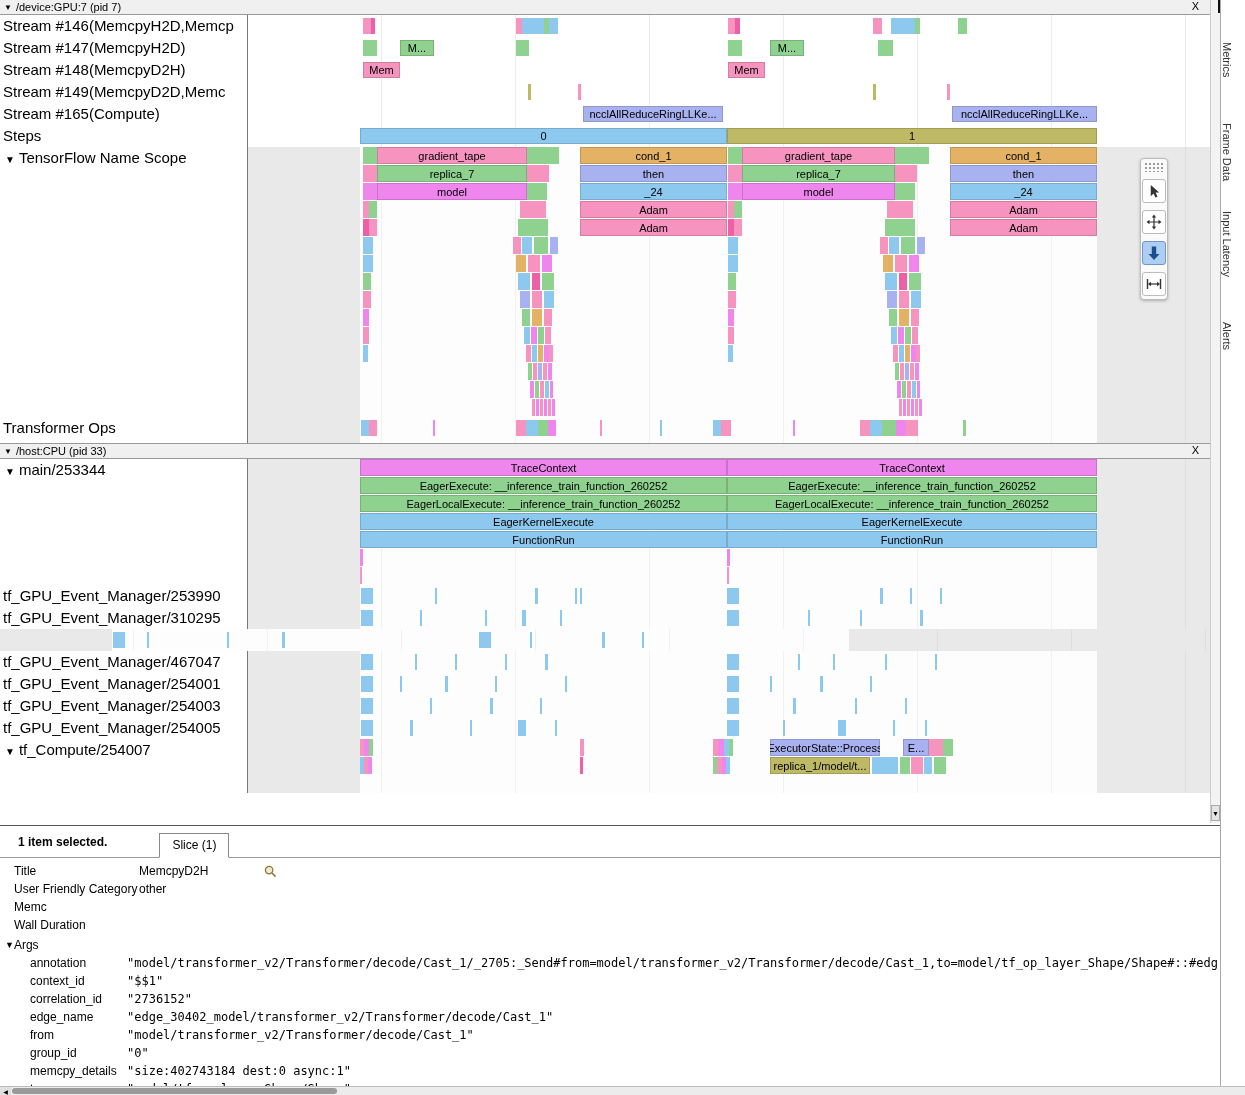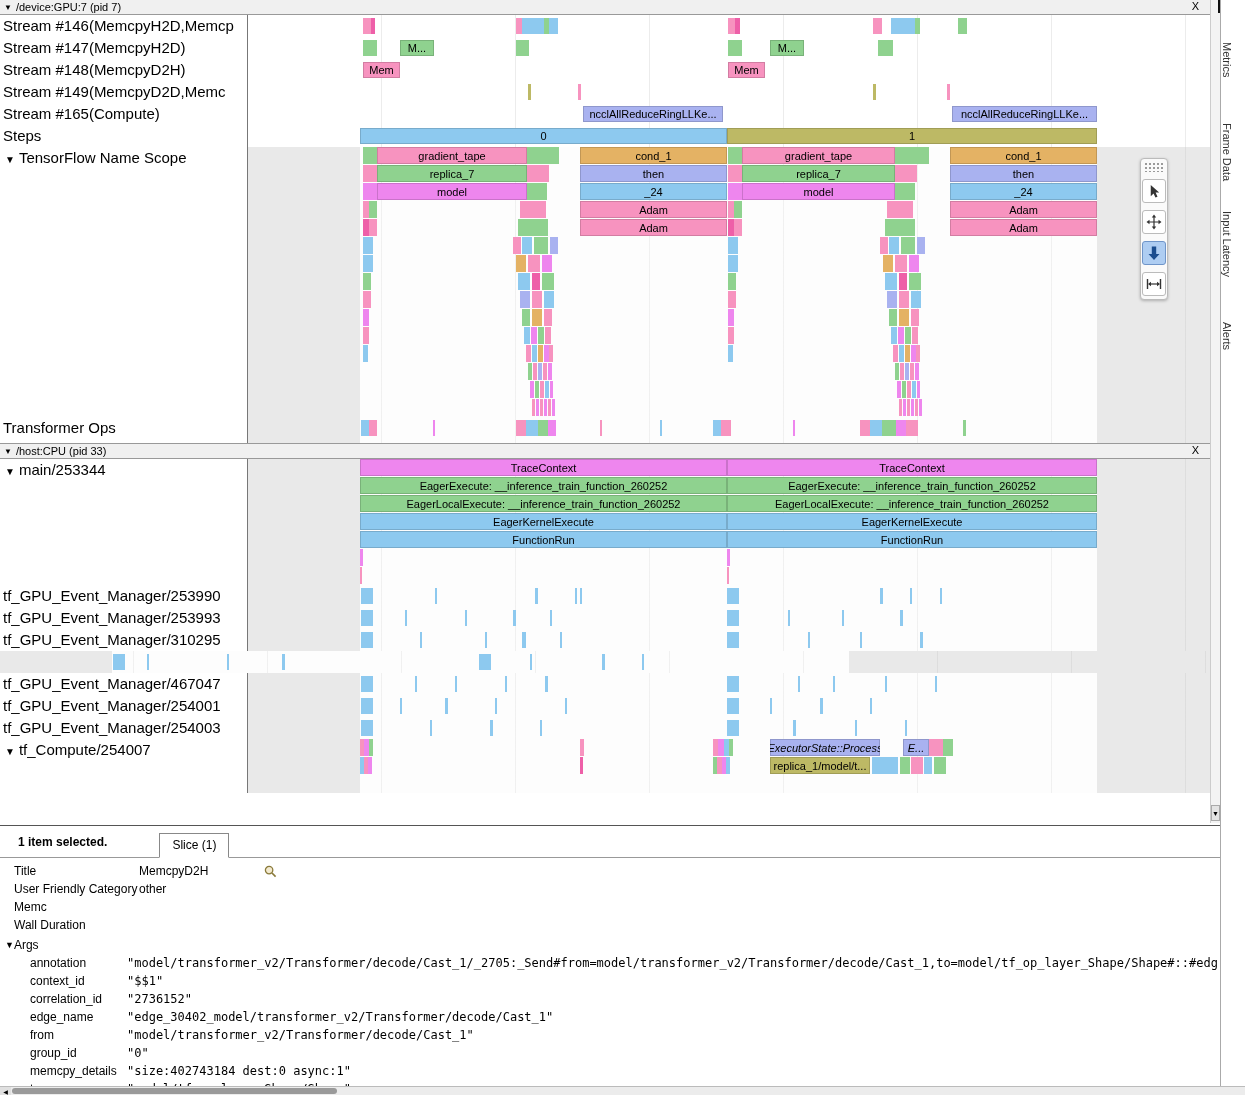--- a/index.html
+++ b/index.html
@@ -406,36 +406,20 @@
             <div class="seg" style="left: 327px; width: 2px; background: rgb(141, 201, 239); height: 16px; top: 3px;"></div>
             <div class="seg" style="left: 332px; width: 2px; background: rgb(141, 201, 239); height: 16px; top: 3px;"></div>
             <div class="seg" style="left: 479px; width: 12px; background: rgb(141, 201, 239); height: 16px; top: 3px;"></div>
             <div class="seg" style="left: 632px; width: 3px; background: rgb(141, 201, 239); height: 16px; top: 3px;"></div>
             <div class="seg" style="left: 662px; width: 2px; background: rgb(141, 201, 239); height: 16px; top: 3px;"></div>
             <div class="seg" style="left: 692px; width: 2px; background: rgb(141, 201, 239); height: 16px; top: 3px;"></div>
           </div>
         </div>
       </div>
       <div class="track shaded">
-        <div class="tlabel"><span>tf_GPU_Event_Manager/253993</span></div>
-        <div class="lanes">
-          <div class="lane" style="height: 22px;">
-            <div class="seg" style="left: 113px; width: 12px; background: rgb(141, 201, 239); height: 16px; top: 3px;"></div>
-            <div class="seg" style="left: 157px; width: 2px; background: rgb(141, 201, 239); height: 16px; top: 3px;"></div>
-            <div class="seg" style="left: 217px; width: 2px; background: rgb(141, 201, 239); height: 16px; top: 3px;"></div>
-            <div class="seg" style="left: 265px; width: 3px; background: rgb(141, 201, 239); height: 16px; top: 3px;"></div>
-            <div class="seg" style="left: 302px; width: 2px; background: rgb(141, 201, 239); height: 16px; top: 3px;"></div>
-            <div class="seg" style="left: 479px; width: 12px; background: rgb(141, 201, 239); height: 16px; top: 3px;"></div>
-            <div class="seg" style="left: 540px; width: 2px; background: rgb(141, 201, 239); height: 16px; top: 3px;"></div>
-            <div class="seg" style="left: 594px; width: 2px; background: rgb(141, 201, 239); height: 16px; top: 3px;"></div>
-            <div class="seg" style="left: 652px; width: 3px; background: rgb(141, 201, 239); height: 16px; top: 3px;"></div>
-          </div>
-        </div>
-      </div>
-      <div class="track shaded">
         <div class="tlabel"><span>tf_GPU_Event_Manager/310295</span></div>
         <div class="lanes">
           <div class="lane" style="height: 22px;">
             <div class="seg" style="left: 113px; width: 12px; background: rgb(141, 201, 239); height: 16px; top: 3px;"></div>
             <div class="seg" style="left: 172px; width: 2px; background: rgb(141, 201, 239); height: 16px; top: 3px;"></div>
             <div class="seg" style="left: 237px; width: 2px; background: rgb(141, 201, 239); height: 16px; top: 3px;"></div>
             <div class="seg" style="left: 274px; width: 4px; background: rgb(141, 201, 239); height: 16px; top: 3px;"></div>
             <div class="seg" style="left: 312px; width: 2px; background: rgb(141, 201, 239); height: 16px; top: 3px;"></div>
             <div class="seg" style="left: 479px; width: 12px; background: rgb(141, 201, 239); height: 16px; top: 3px;"></div>
             <div class="seg" style="left: 560px; width: 2px; background: rgb(141, 201, 239); height: 16px; top: 3px;"></div>
@@ -500,23 +484,40 @@
             <div class="seg" style="left: 242px; width: 3px; background: rgb(141, 201, 239); height: 16px; top: 3px;"></div>
             <div class="seg" style="left: 292px; width: 2px; background: rgb(141, 201, 239); height: 16px; top: 3px;"></div>
             <div class="seg" style="left: 479px; width: 12px; background: rgb(141, 201, 239); height: 16px; top: 3px;"></div>
             <div class="seg" style="left: 545px; width: 3px; background: rgb(141, 201, 239); height: 16px; top: 3px;"></div>
             <div class="seg" style="left: 607px; width: 2px; background: rgb(141, 201, 239); height: 16px; top: 3px;"></div>
             <div class="seg" style="left: 657px; width: 2px; background: rgb(141, 201, 239); height: 16px; top: 3px;"></div>
           </div>
         </div>
       </div>
       <div class="track shaded">
+        <div class="tlabel"><span>tf_GPU_Event_Manager/254005</span></div>
+        <div class="lanes">
+          <div class="lane" style="height: 22px;">
+            <div class="seg" style="left: 113px; width: 12px; background: rgb(141, 201, 239); height: 16px; top: 3px;"></div>
+            <div class="seg" style="left: 162px; width: 3px; background: rgb(141, 201, 239); height: 16px; top: 3px;"></div>
+            <div class="seg" style="left: 222px; width: 2px; background: rgb(141, 201, 239); height: 16px; top: 3px;"></div>
+            <div class="seg" style="left: 270px; width: 8px; background: rgb(141, 201, 239); height: 16px; top: 3px;"></div>
+            <div class="seg" style="left: 307px; width: 2px; background: rgb(141, 201, 239); height: 16px; top: 3px;"></div>
+            <div class="seg" style="left: 479px; width: 12px; background: rgb(141, 201, 239); height: 16px; top: 3px;"></div>
+            <div class="seg" style="left: 535px; width: 2px; background: rgb(141, 201, 239); height: 16px; top: 3px;"></div>
+            <div class="seg" style="left: 590px; width: 8px; background: rgb(141, 201, 239); height: 16px; top: 3px;"></div>
+            <div class="seg" style="left: 645px; width: 2px; background: rgb(141, 201, 239); height: 16px; top: 3px;"></div>
+            <div class="seg" style="left: 677px; width: 2px; background: rgb(141, 201, 239); height: 16px; top: 3px;"></div>
+          </div>
+        </div>
+      </div>
+      <div class="track shaded">
         <div class="tlabel"><span class="arrow">▼</span><span>tf_Compute/254007</span></div>
         <div class="lanes">
-          <div class="lane" style="height: 18px; font-style: italic;">
+          <div class="lane" style="height: 18px;">
             <div class="seg" style="left: 112px; width: 4px; background: rgb(247, 147, 191); height: 17px; top: 0px;"></div>
             <div class="seg" style="left: 116px; width: 5px; background: rgb(238, 134, 238); height: 17px; top: 0px;"></div>
             <div class="seg" style="left: 121px; width: 4px; background: rgb(143, 210, 143); height: 17px; top: 0px;"></div>
             <div class="seg" style="left: 332px; width: 4px; background: rgb(247, 147, 191); height: 17px; top: 0px;"></div>
             <div class="seg" style="left: 465px; width: 5px; background: rgb(247, 147, 191); height: 17px; top: 0px;"></div>
             <div class="seg" style="left: 470px; width: 6px; background: rgb(238, 134, 238); height: 17px; top: 0px;"></div>
             <div class="seg" style="left: 476px; width: 5px; background: rgb(141, 201, 239); height: 17px; top: 0px;"></div>
             <div class="seg" style="left: 481px; width: 4px; background: rgb(143, 210, 143); height: 17px; top: 0px;"></div>
             <div class="seg labeled" style="left: 522px; width: 110px; background: rgb(169, 178, 240); height: 17px; top: 0px;">ExecutorState::Process</div>
             <div class="seg labeled" style="left: 655px; width: 26px; background: rgb(169, 178, 240); height: 17px; top: 0px;">E...</div>

